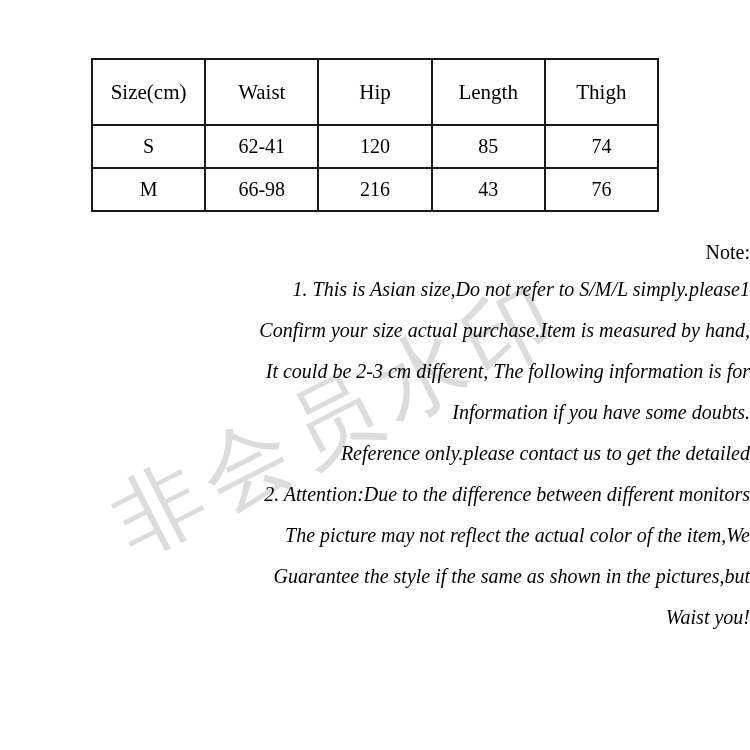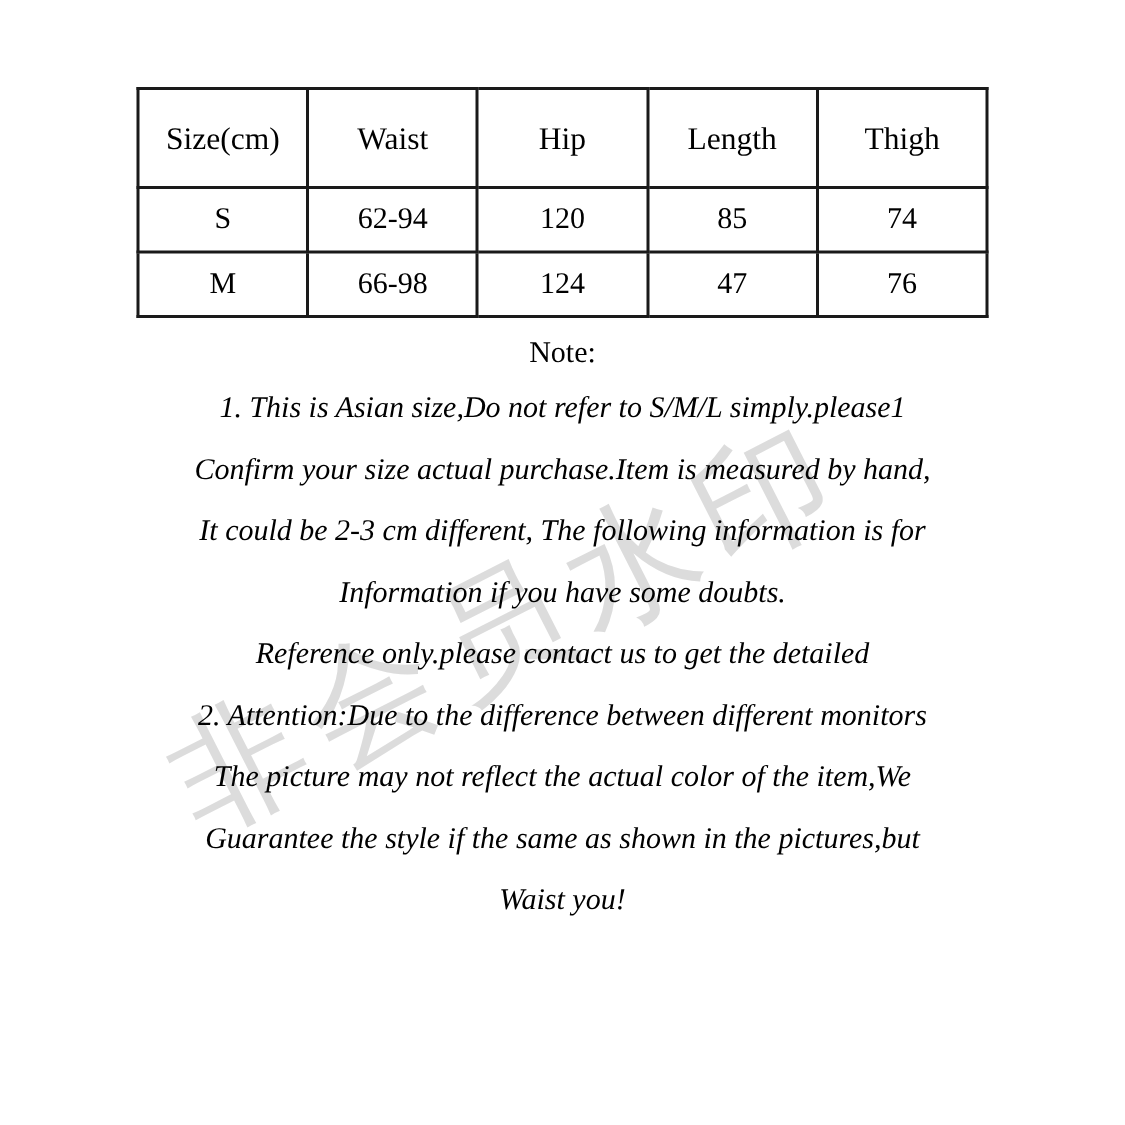--- a/index.html
+++ b/index.html
@@ -50,22 +50,22 @@
   }
   table.size-table th {
     height: 64px;
     font-size: 21px;
   }
   table.size-table td {
     height: 41px;
     font-size: 20px;
   }
   .note {
-    margin-top: 6px;
-    text-align: center;
+    margin-top: 23px;
+    text-align: right;
   }
   .note-title {
     font-size: 20px;
     line-height: 34px;
   }
   .note-line {
     font-size: 20px;
     line-height: 41px;
     white-space: nowrap;
     font-style: italic;
@@ -86,30 +86,30 @@
           <th>Size(cm)</th>
           <th>Waist</th>
           <th>Hip</th>
           <th>Length</th>
           <th>Thigh</th>
         </tr>
       </thead>
       <tbody>
         <tr>
           <td>S</td>
-          <td>62-94</td>
+          <td>62-41</td>
           <td>120</td>
           <td>85</td>
           <td>74</td>
         </tr>
         <tr>
           <td>M</td>
           <td>66-98</td>
-          <td>124</td>
-          <td>47</td>
+          <td>216</td>
+          <td>43</td>
           <td>76</td>
         </tr>
       </tbody>
     </table>
 
     <div class="note">
       <div class="note-title">Note:</div>
       <div class="note-line">1.  This is Asian size,Do not refer to S/M/L simply.please1</div>
       <div class="note-line">Confirm your size actual purchase.Item is measured by hand,</div>
       <div class="note-line">It could be 2-3 cm different, The following information is for</div>

